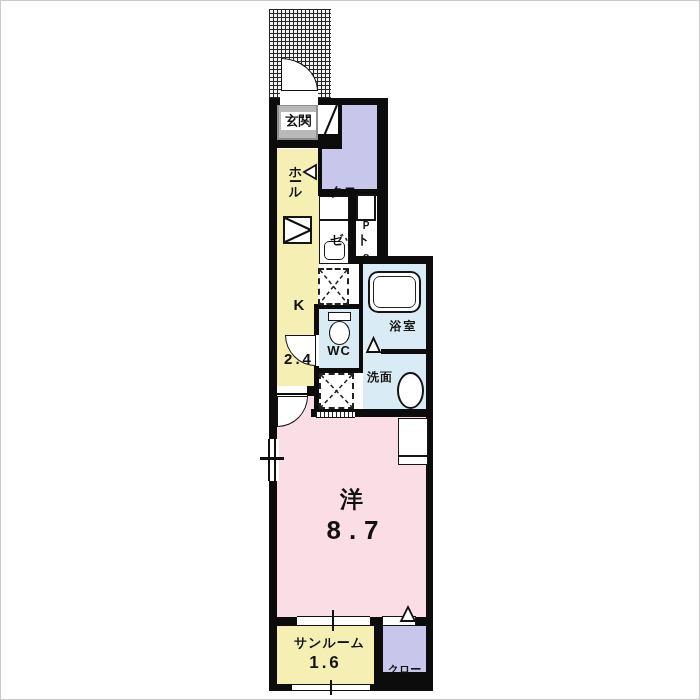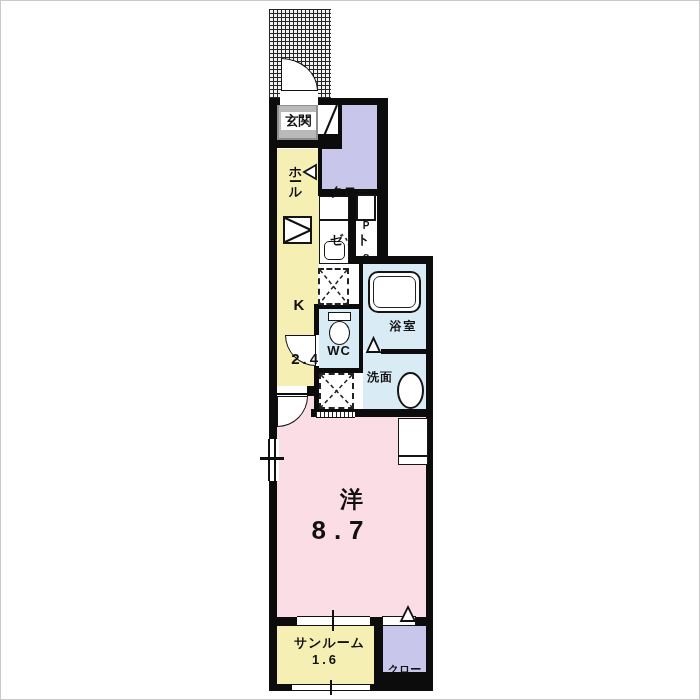--- a/index.html
+++ b/index.html
@@ -152,33 +152,33 @@
 
   <div class="abs lbl lbl-v" style="left:283px;top:150px;width:18px;height:50px;font-size:13px;">ホール</div>
 
   <div class="abs lbl" style="left:321px;top:151px;width:56px;font-size:13px;line-height:16px;">
     <div>クロー</div>
     <div>ゼット</div>
   </div>
 
   <div class="abs lbl" style="left:276px;top:259px;width:44px;font-size:15px;line-height:18px;">
     <div>K</div>
-    <div style="letter-spacing:3px;text-align:right;">2.4</div>
+    <div style="letter-spacing:3px;">2.4</div>
   </div>
 
   <div class="abs lbl" style="left:318px;top:343px;width:40px;font-size:13px;letter-spacing:1px;">WC</div>
 
   <div class="abs lbl" style="left:362px;top:319px;width:81px;font-size:12px;letter-spacing:2px;">浴室</div>
 
   <div class="abs lbl" style="left:358px;top:370px;width:42px;font-size:12px;letter-spacing:1px;">洗面</div>
 
   <div class="abs lbl" style="left:276px;top:485px;width:149px;font-size:23px;">洋</div>
-  <div class="abs lbl" style="left:264px;top:515px;width:153px;font-size:26px;letter-spacing:8px;">8.7</div>
+  <div class="abs lbl" style="left:279px;top:515px;width:153px;font-size:26px;letter-spacing:8px;">8.7</div>
 
   <div class="abs lbl" style="left:276px;top:635px;width:97px;font-size:13px;letter-spacing:1px;padding-left:8px;">サンルーム</div>
-  <div class="abs lbl" style="left:276px;top:652px;width:97px;font-size:13px;letter-spacing:3px;">1.6</div>
+  <div class="abs lbl" style="left:276px;top:652px;width:97px;font-size:17px;letter-spacing:3px;">1.6</div>
 
   <div class="abs lbl" style="left:382px;top:633px;width:43px;font-size:11px;line-height:14px;">
     <div>クロー</div>
     
   </div>
 
 </div>
 
 </body></html>

